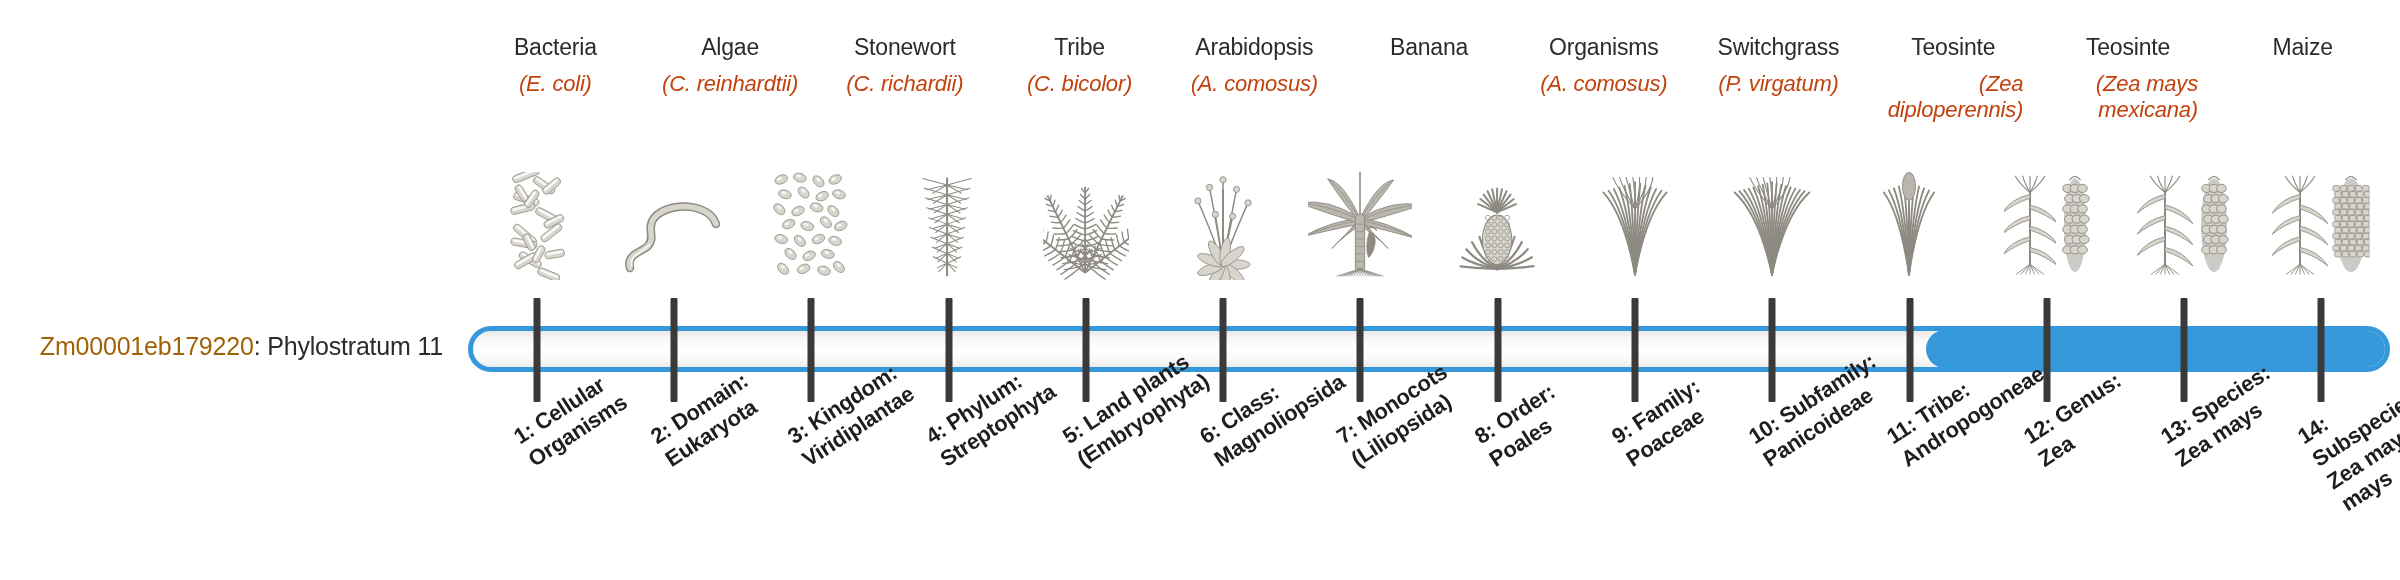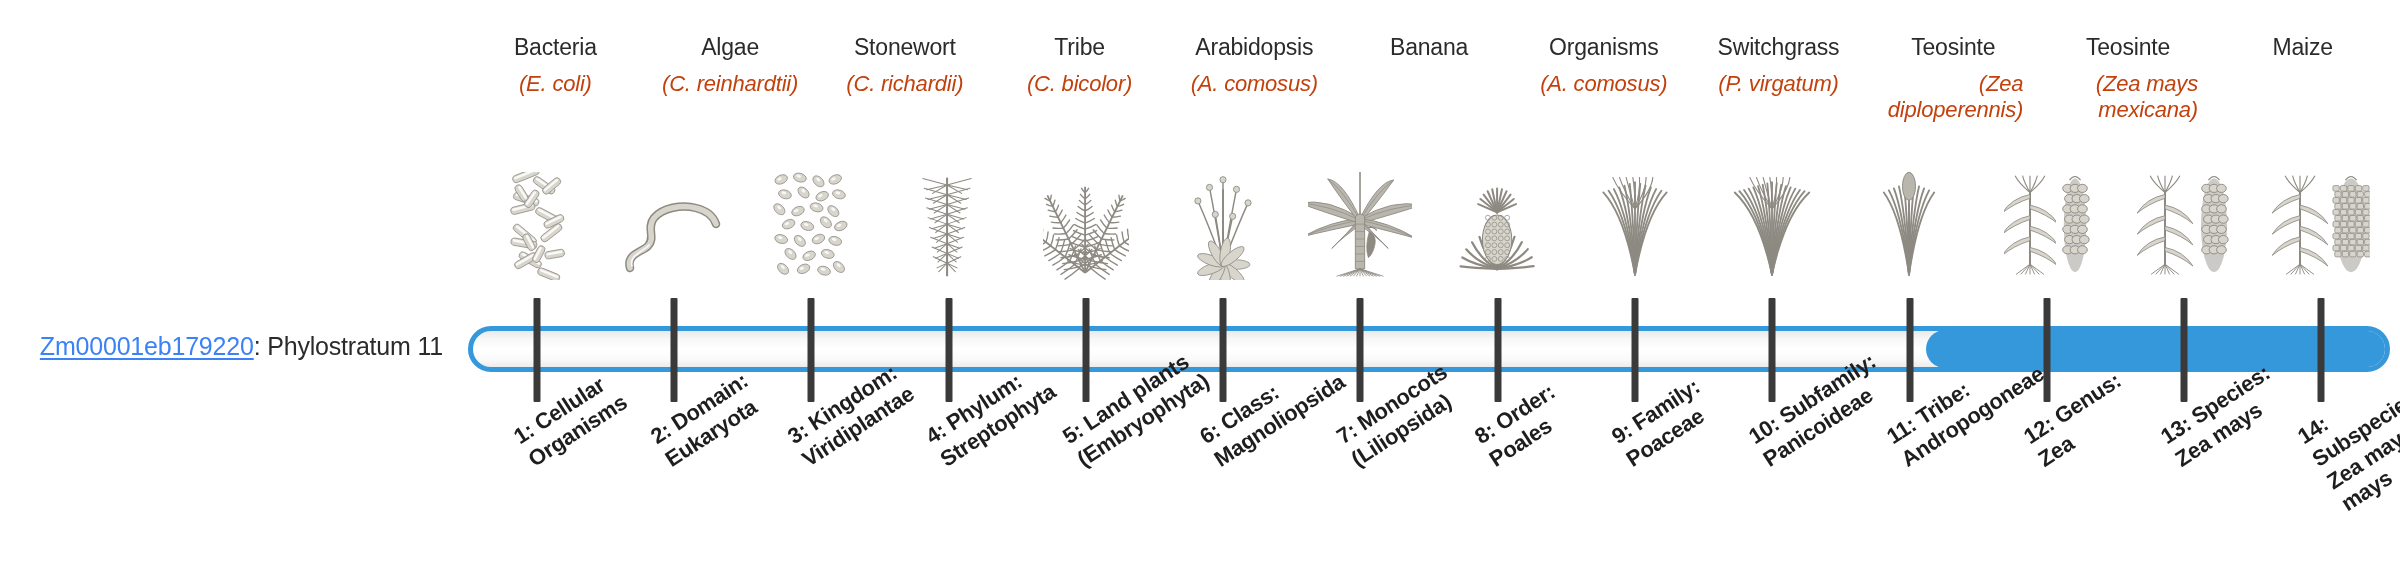--- a/index.html
+++ b/index.html
@@ -26,22 +26,21 @@
     top: 332px;
     width: 455px;
     text-align: right;
     padding-right: 12px;
     font-size: 25px;
     color: #2b2b2b;
     white-space: nowrap;
     letter-spacing: -0.2px;
   }
   #gene-label .gene-link {
-    color: #3b82f6;
-    text-decoration: underline;
+    color: #a16207;
     text-underline-offset: 3px;
     cursor: pointer;
     margin-left: 24px;
   }
 
   
   #species-row {
     position: absolute;
     left: 468px;
     top: 34px;

